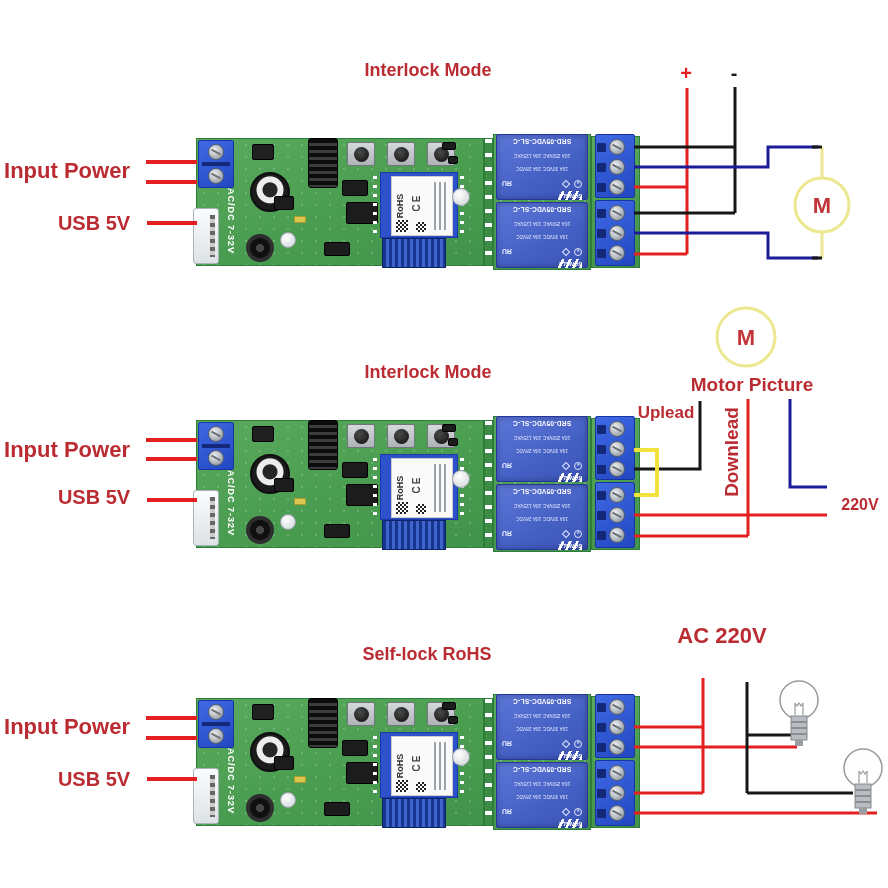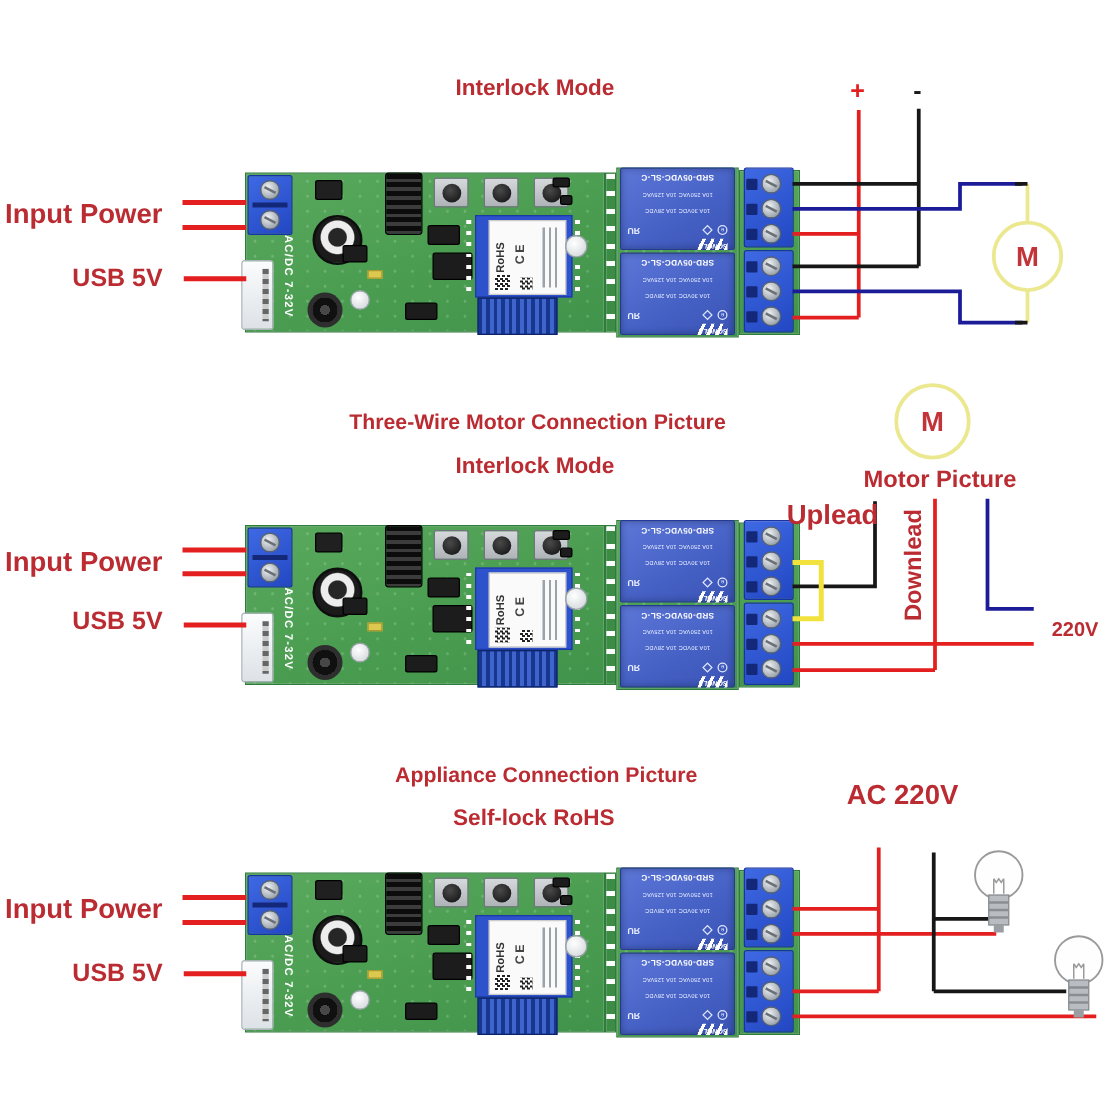--- a/index.html
+++ b/index.html
@@ -425,36 +425,34 @@
     <g transform="translate(863,768)">
       <circle r="19" fill="#fefefe" stroke-width="1.5" stroke="#9a9a9a"></circle>
       <path d="M-4 15V3M4 15V3M-4 3 L-2 6 L0 3 L2 6 L4 3" fill="none" stroke-width="1.2" stroke="#9a9a9a"></path>
       <rect x="-8" y="16" width="16" height="24" fill="#b9bdc1" stroke="#85898d"></rect>
       <path d="M-8 22h16M-8 28h16M-8 34h16" stroke="#8a8e92" stroke-width="2" fill="none"></path>
       <rect x="-4" y="40" width="8" height="6" fill="#9a9ea2"></rect>
     </g>
   </svg>
 
   <div class="rl" style="left:428px;top:70px;font-size:18px">Interlock Mode</div>
-  <div class="rl" style="left:430px;top:338px;font-size:17px">Three-Wire Motor Connection Picture</div>
   <div class="rl" style="left:428px;top:372px;font-size:18px">Interlock Mode</div>
-  <div class="rl" style="left:437px;top:620px;font-size:17px">Appliance Connection Picture</div>
   <div class="rl" style="left:427px;top:654px;font-size:18px">Self-lock RoHS</div>
 
   <div class="rl" style="left:67px;top:171px;font-size:22px">Input Power</div>
   <div class="rl" style="left:94px;top:223px;font-size:20px">USB 5V</div>
   <div class="rl" style="left:686px;top:73px;font-size:20px;color:var(--wire-red)">+</div>
   <div class="rl" style="left:734px;top:73px;font-size:20px;color:#1a1a1a">-</div>
   <div class="rl" style="left:822px;top:206px;font-size:22px;color:var(--motor-m-red)">M</div>
 
   <div class="rl" style="left:67px;top:450px;font-size:22px">Input Power</div>
   <div class="rl" style="left:94px;top:497px;font-size:20px">USB 5V</div>
   <div class="rl" style="left:746px;top:338px;font-size:22px;color:var(--motor-m-red)">M</div>
   <div class="rl" style="left:752px;top:384px;font-size:19px">Motor Picture</div>
-  <div class="rl" style="left:666px;top:412px;font-size:22px">Uplead</div>
+  <div class="rl" style="left:666px;top:412px;font-size:17px">Uplead</div>
   <div class="rl rot90" style="left:731px;top:452px;font-size:19px">Downlead</div>
   <div class="rl" style="left:860px;top:505px;font-size:16px">220V</div>
 
   <div class="rl" style="left:67px;top:727px;font-size:22px">Input Power</div>
   <div class="rl" style="left:94px;top:779px;font-size:20px">USB 5V</div>
   <div class="rl" style="left:722px;top:636px;font-size:22px">AC 220V</div>
 
 </div>
 
 </body></html>

